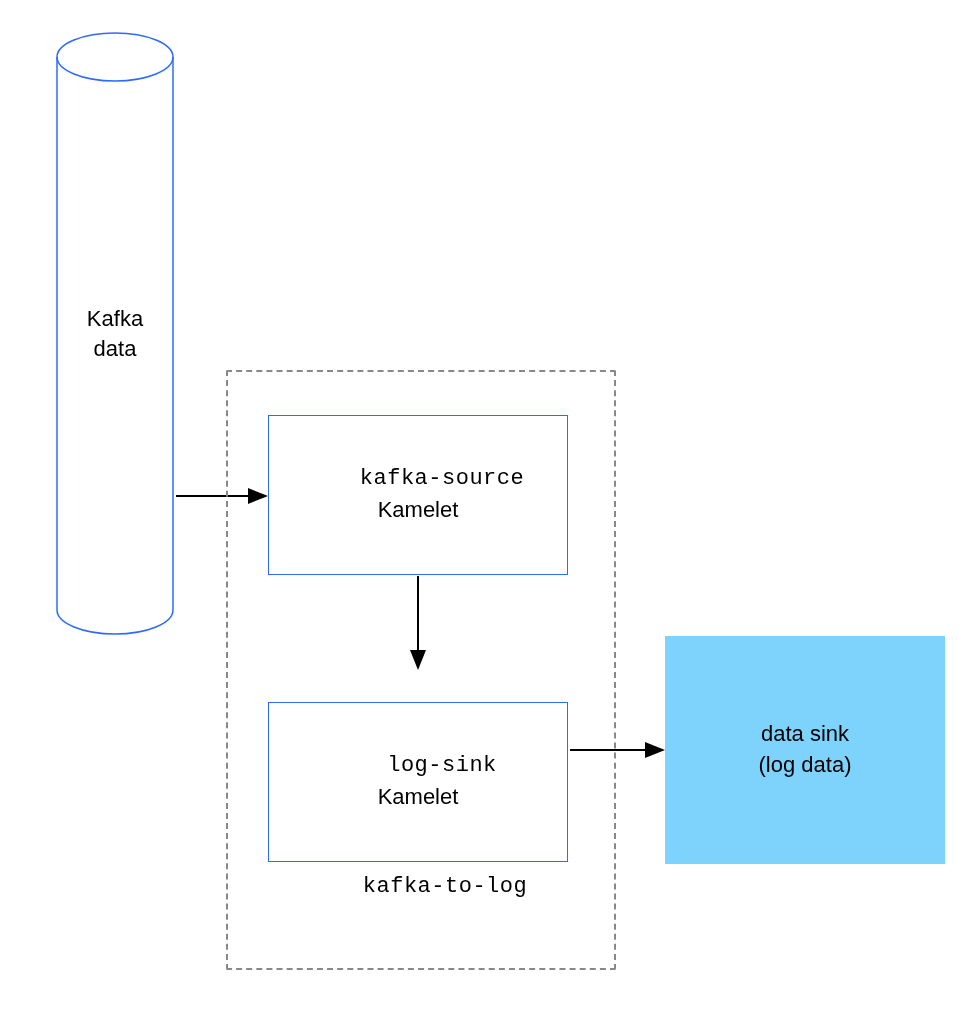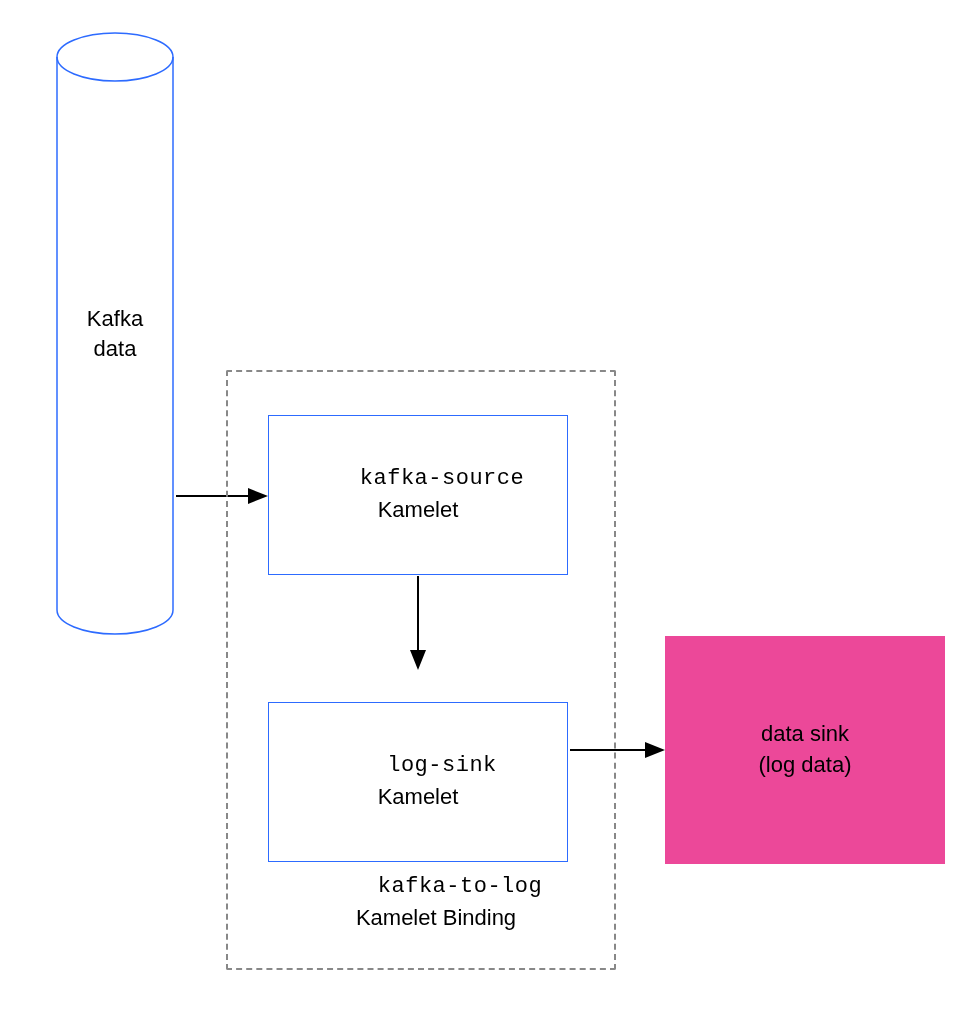--- a/index.html
+++ b/index.html
@@ -71,31 +71,31 @@
   .kamelet-box.sink {
     left: 268px;
     top: 702px;
   }
   .data-sink-box {
     position: absolute;
     left: 665px;
     top: 636px;
     width: 280px;
     height: 228px;
-    background: #ec4899;
+    background: #7dd3fc;
     display: flex;
     flex-direction: column;
     justify-content: center;
     align-items: center;
     text-align: center;
     line-height: 1.4;
   }
   .binding-label {
     position: absolute;
-    left: 241px;
+    left: 226px;
     top: 870px;
     width: 390px;
     text-align: center;
     line-height: 1.4;
   }
   .mono {
     font-family: "Courier New", Courier, monospace;
     letter-spacing: 0.5px;
     margin-left: 48px;
   }
@@ -154,16 +154,15 @@
     </svg>
   </div>
 
   <div class="data-sink-box">
     <span>data sink</span>
     <span>(log data)</span>
   </div>
 
   <div class="binding-label">
     <span class="mono">kafka-to-log</span><br>
-    <span>Kamelet Binding</span>
   </div>
 
 </div>
 
 </body></html>

